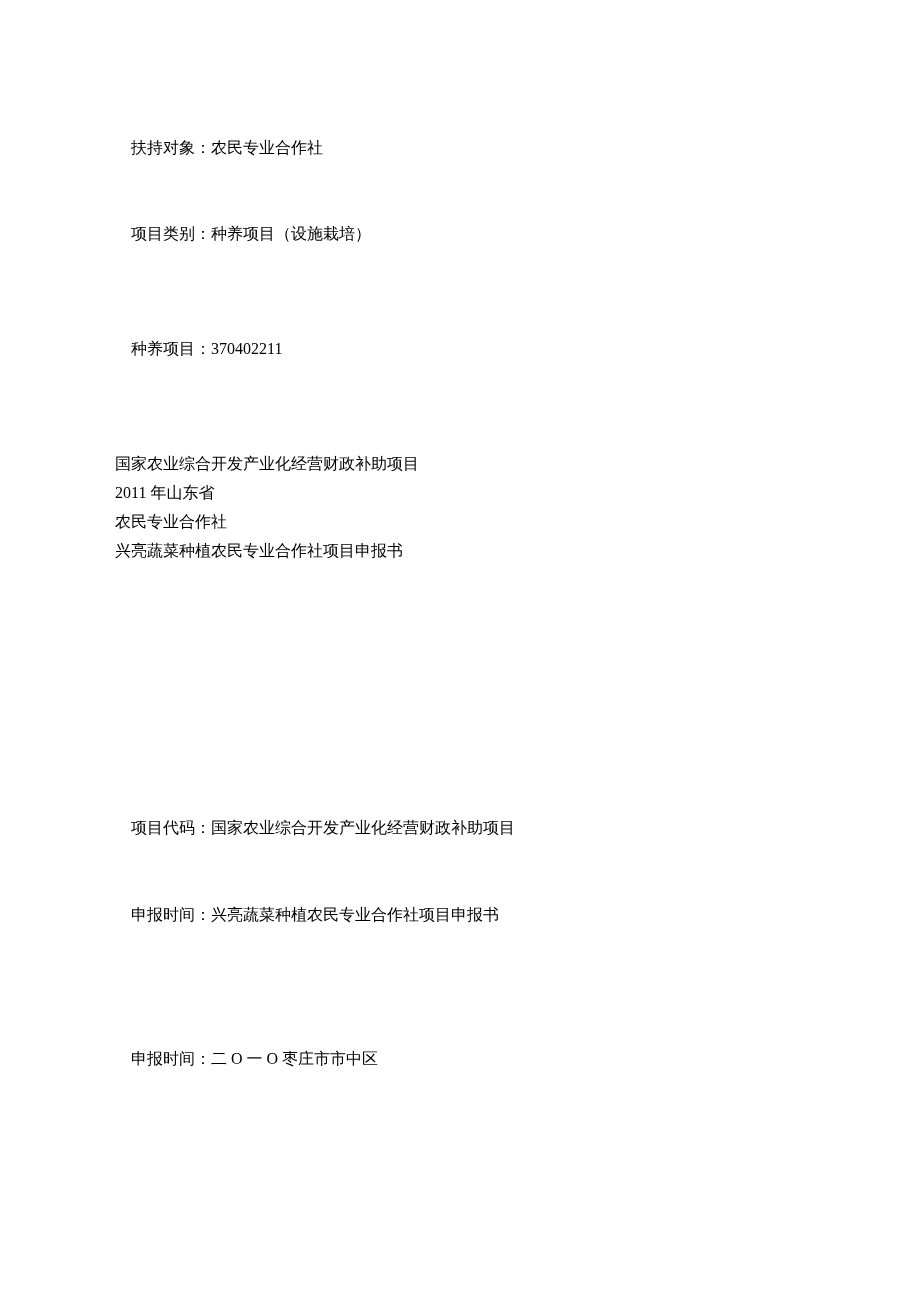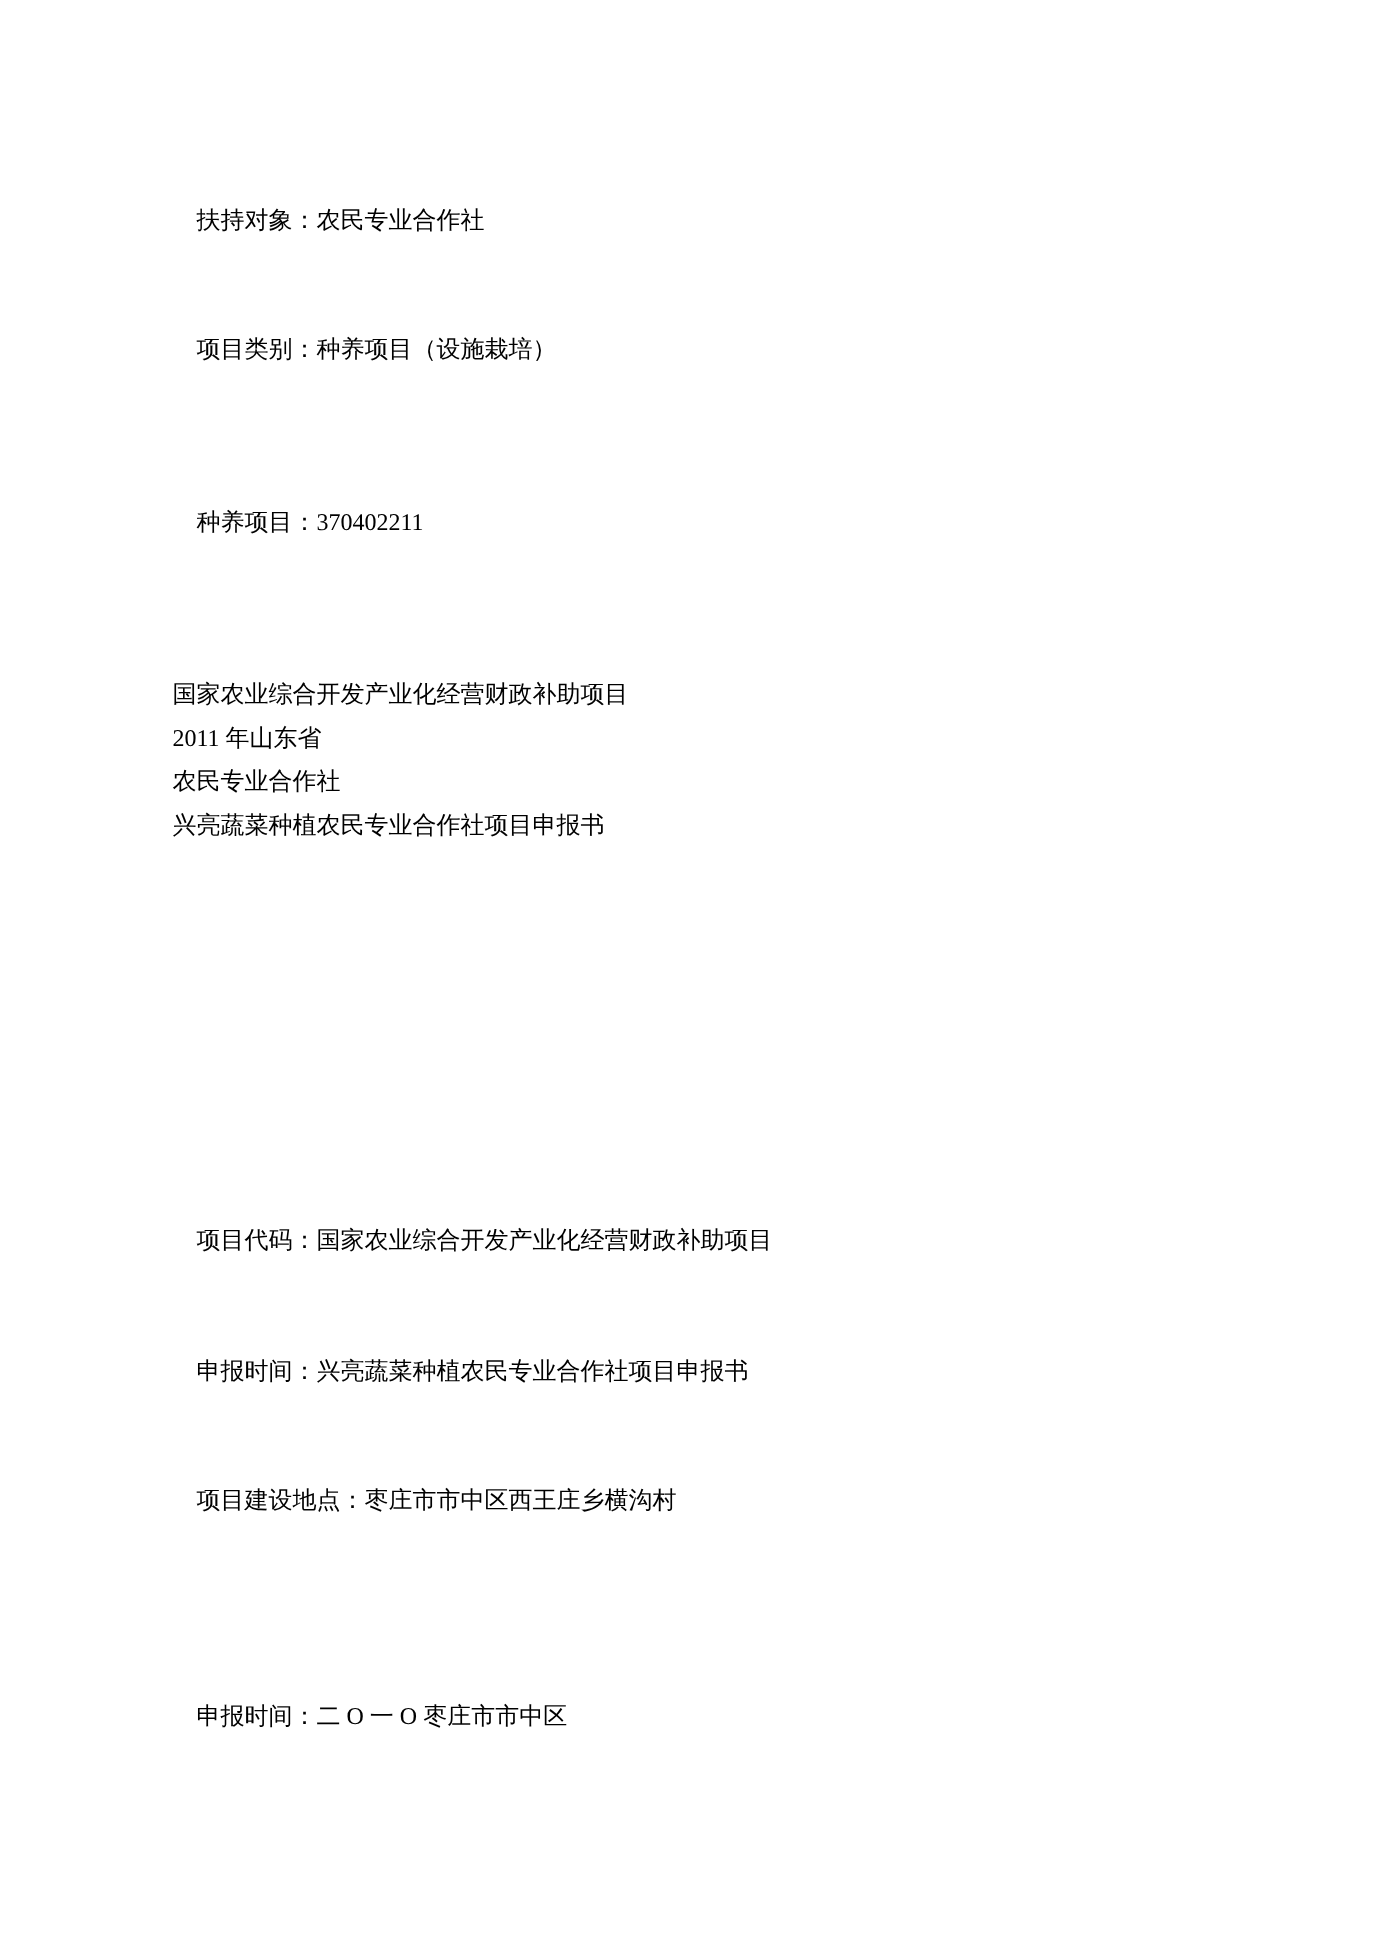--- a/index.html
+++ b/index.html
@@ -56,23 +56,20 @@
   <div class="line">兴亮蔬菜种植农民专业合作社项目申报书</div>
 
   <div class="gap-large"></div>
 
   <div class="line">
     <span>项目代码：</span><span>国家农业综合开发产业化经营财政补助项目</span>
   </div>
   <div class="line">
     <span>申报时间：</span><span>兴亮蔬菜种植农民专业合作社项目申报书</span>
   </div>
-  <div class="line">
-    <span>项目建设地点：</span><span>枣庄市市中区西王庄乡横沟村</span>
-  </div>
 
   <div class="gap-medium"></div>
 
   <div class="line">
     <span>申报时间：</span><span>二 O 一 O 枣庄市市中区</span>
   </div>
 
   <div class="gap-medium"></div>
 
 </div>

